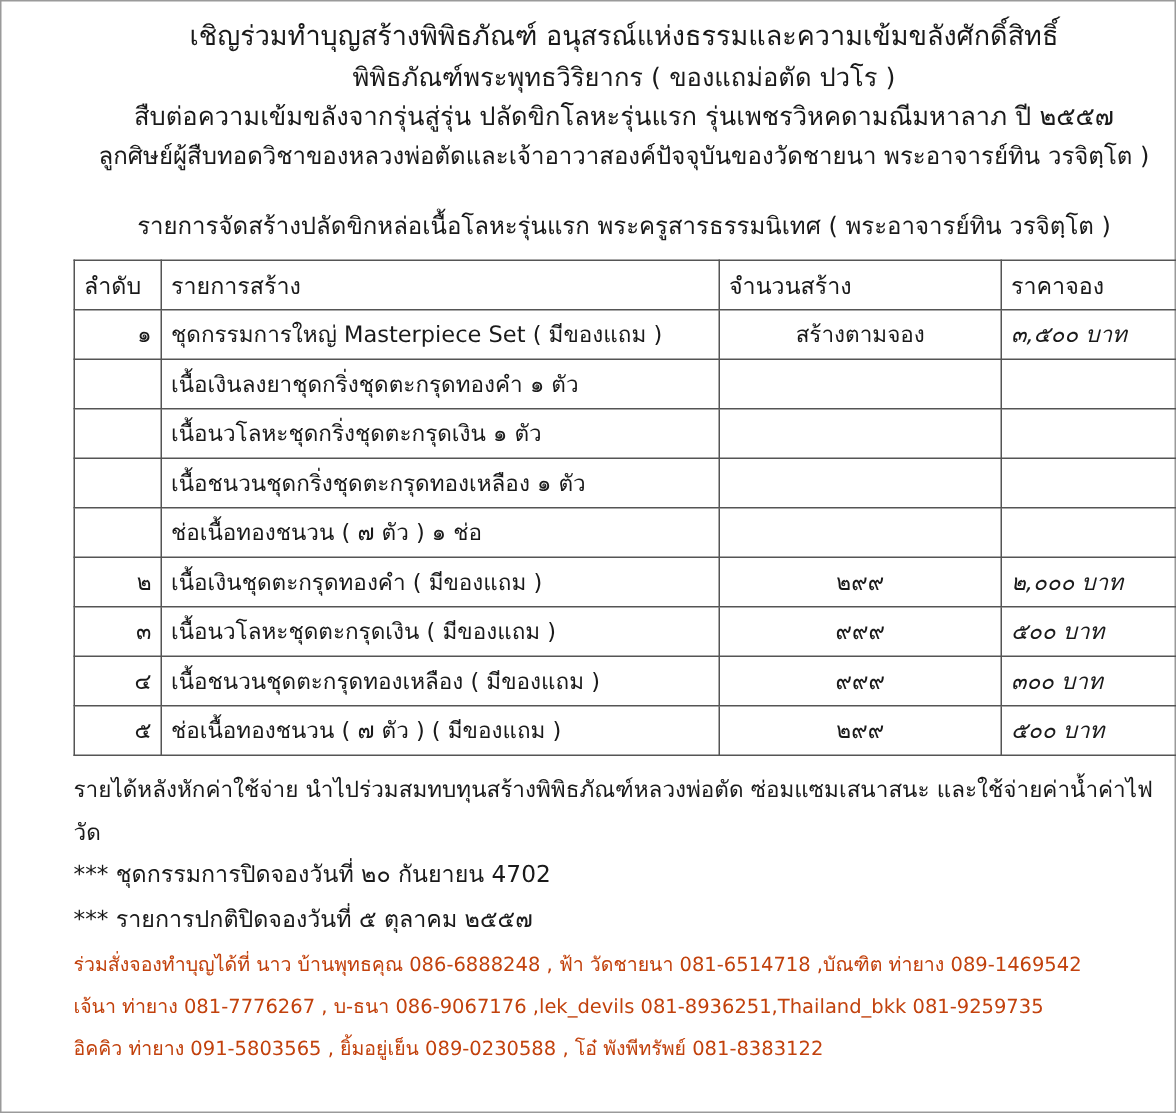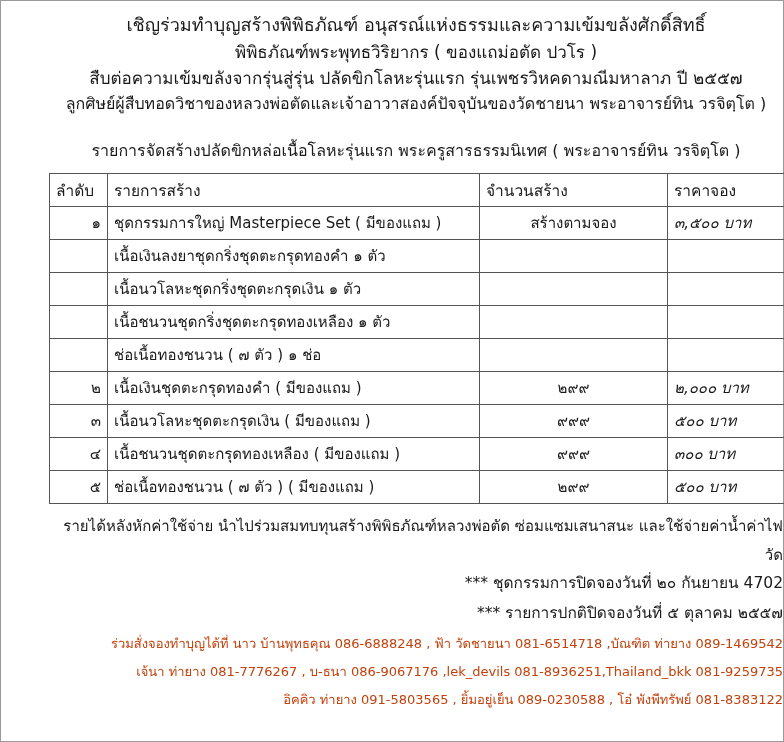--- a/index.html
+++ b/index.html
@@ -67,21 +67,21 @@
   col.c-qty   { width: 188px; }
   col.c-price { width: 142px; }
 
   td.no    { text-align: right;  padding-right: 8px; }
   td.item  { text-align: left;   padding-left: 8px; }
   td.qty   { text-align: center; margin-left: 26px; }
   td.price { text-align: left;  padding-right: 10px; font-style: italic; }
   td.sub   { padding-left: 22px; }
 
   .footer {
-    text-align: right;
+    text-align: left;
     padding-top: 8px;
   }
   .footer .fline {
     font-size: 15.5px;
     line-height: 1.9;
   }
   .footer .fline.note { font-size: 15px; }
   .footer .contacts {
     font-size: 13px;
     line-height: 1.85;

